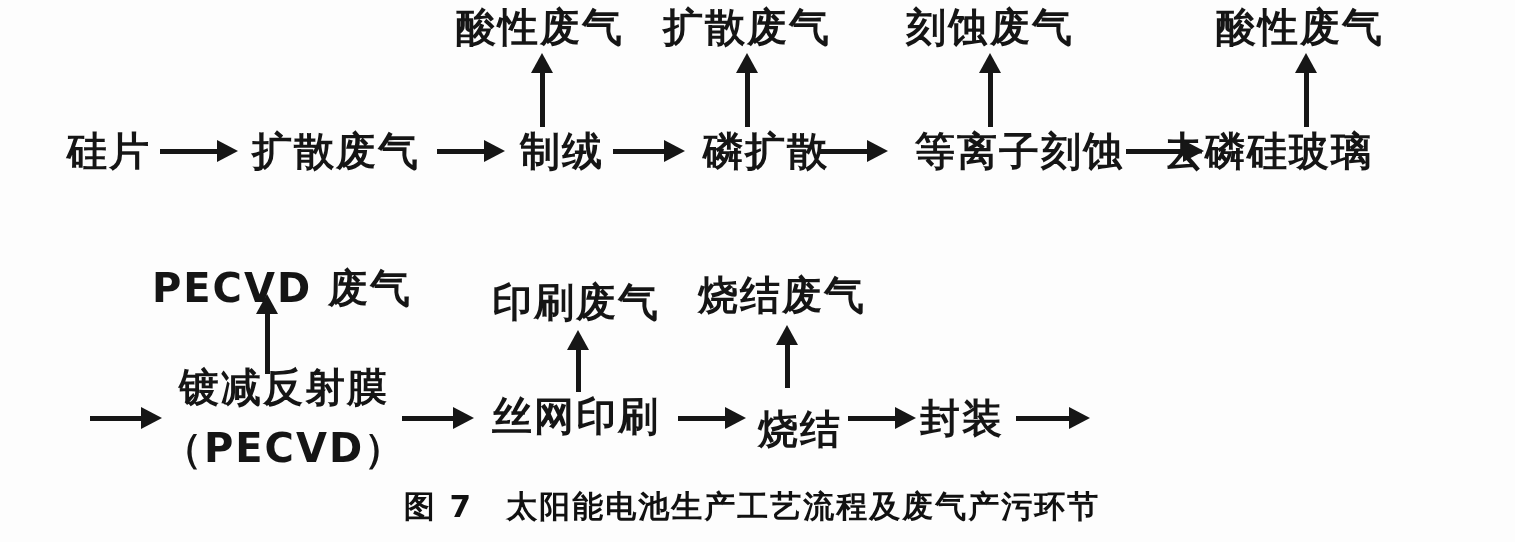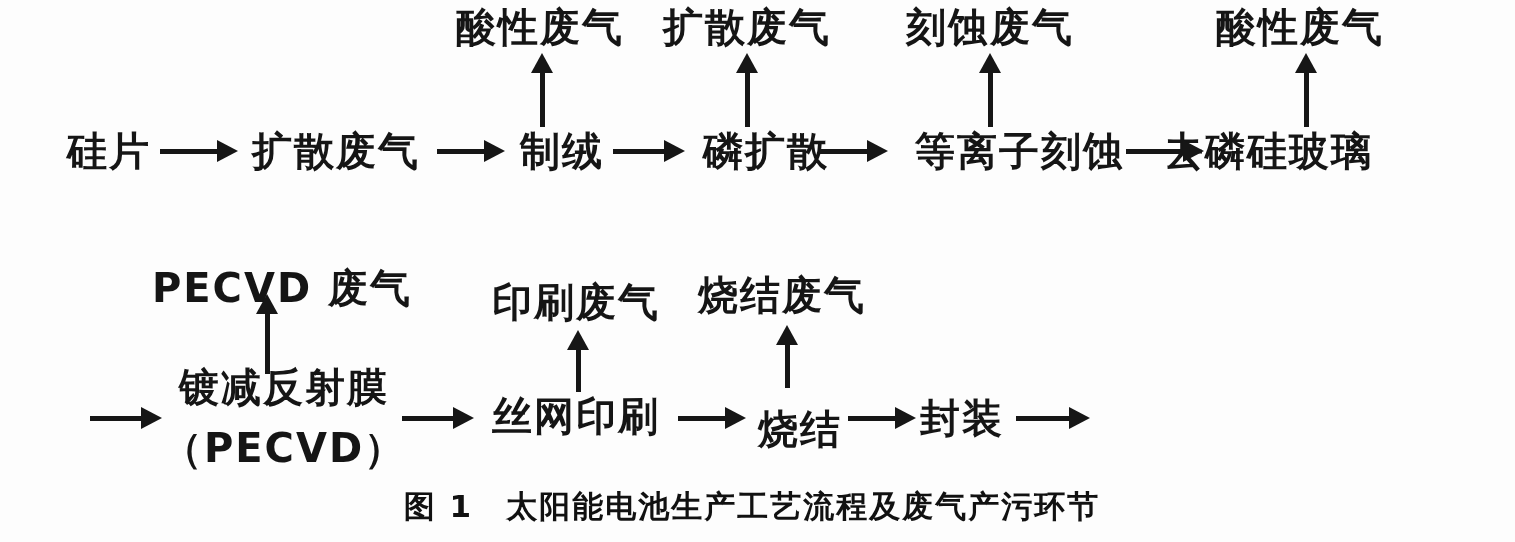--- a/index.html
+++ b/index.html
@@ -166,15 +166,15 @@
     </div>
   <div class="harrow" style="left:848px; top:406px; width:68px;">
       <div class="shaft"></div>
       <div class="head"></div>
     </div>
   <div class="harrow" style="left:1016px; top:406px; width:74px;">
       <div class="shaft"></div>
       <div class="head"></div>
     </div>
 
-  <div class="caption" style="left:752px; top:507px;">图 1　太阳能电池生产工艺流程及废气产污环节</div>
+  <div class="caption" style="left:752px; top:507px;">图 7　太阳能电池生产工艺流程及废气产污环节</div>
 
 </div>
 
 </body></html>

